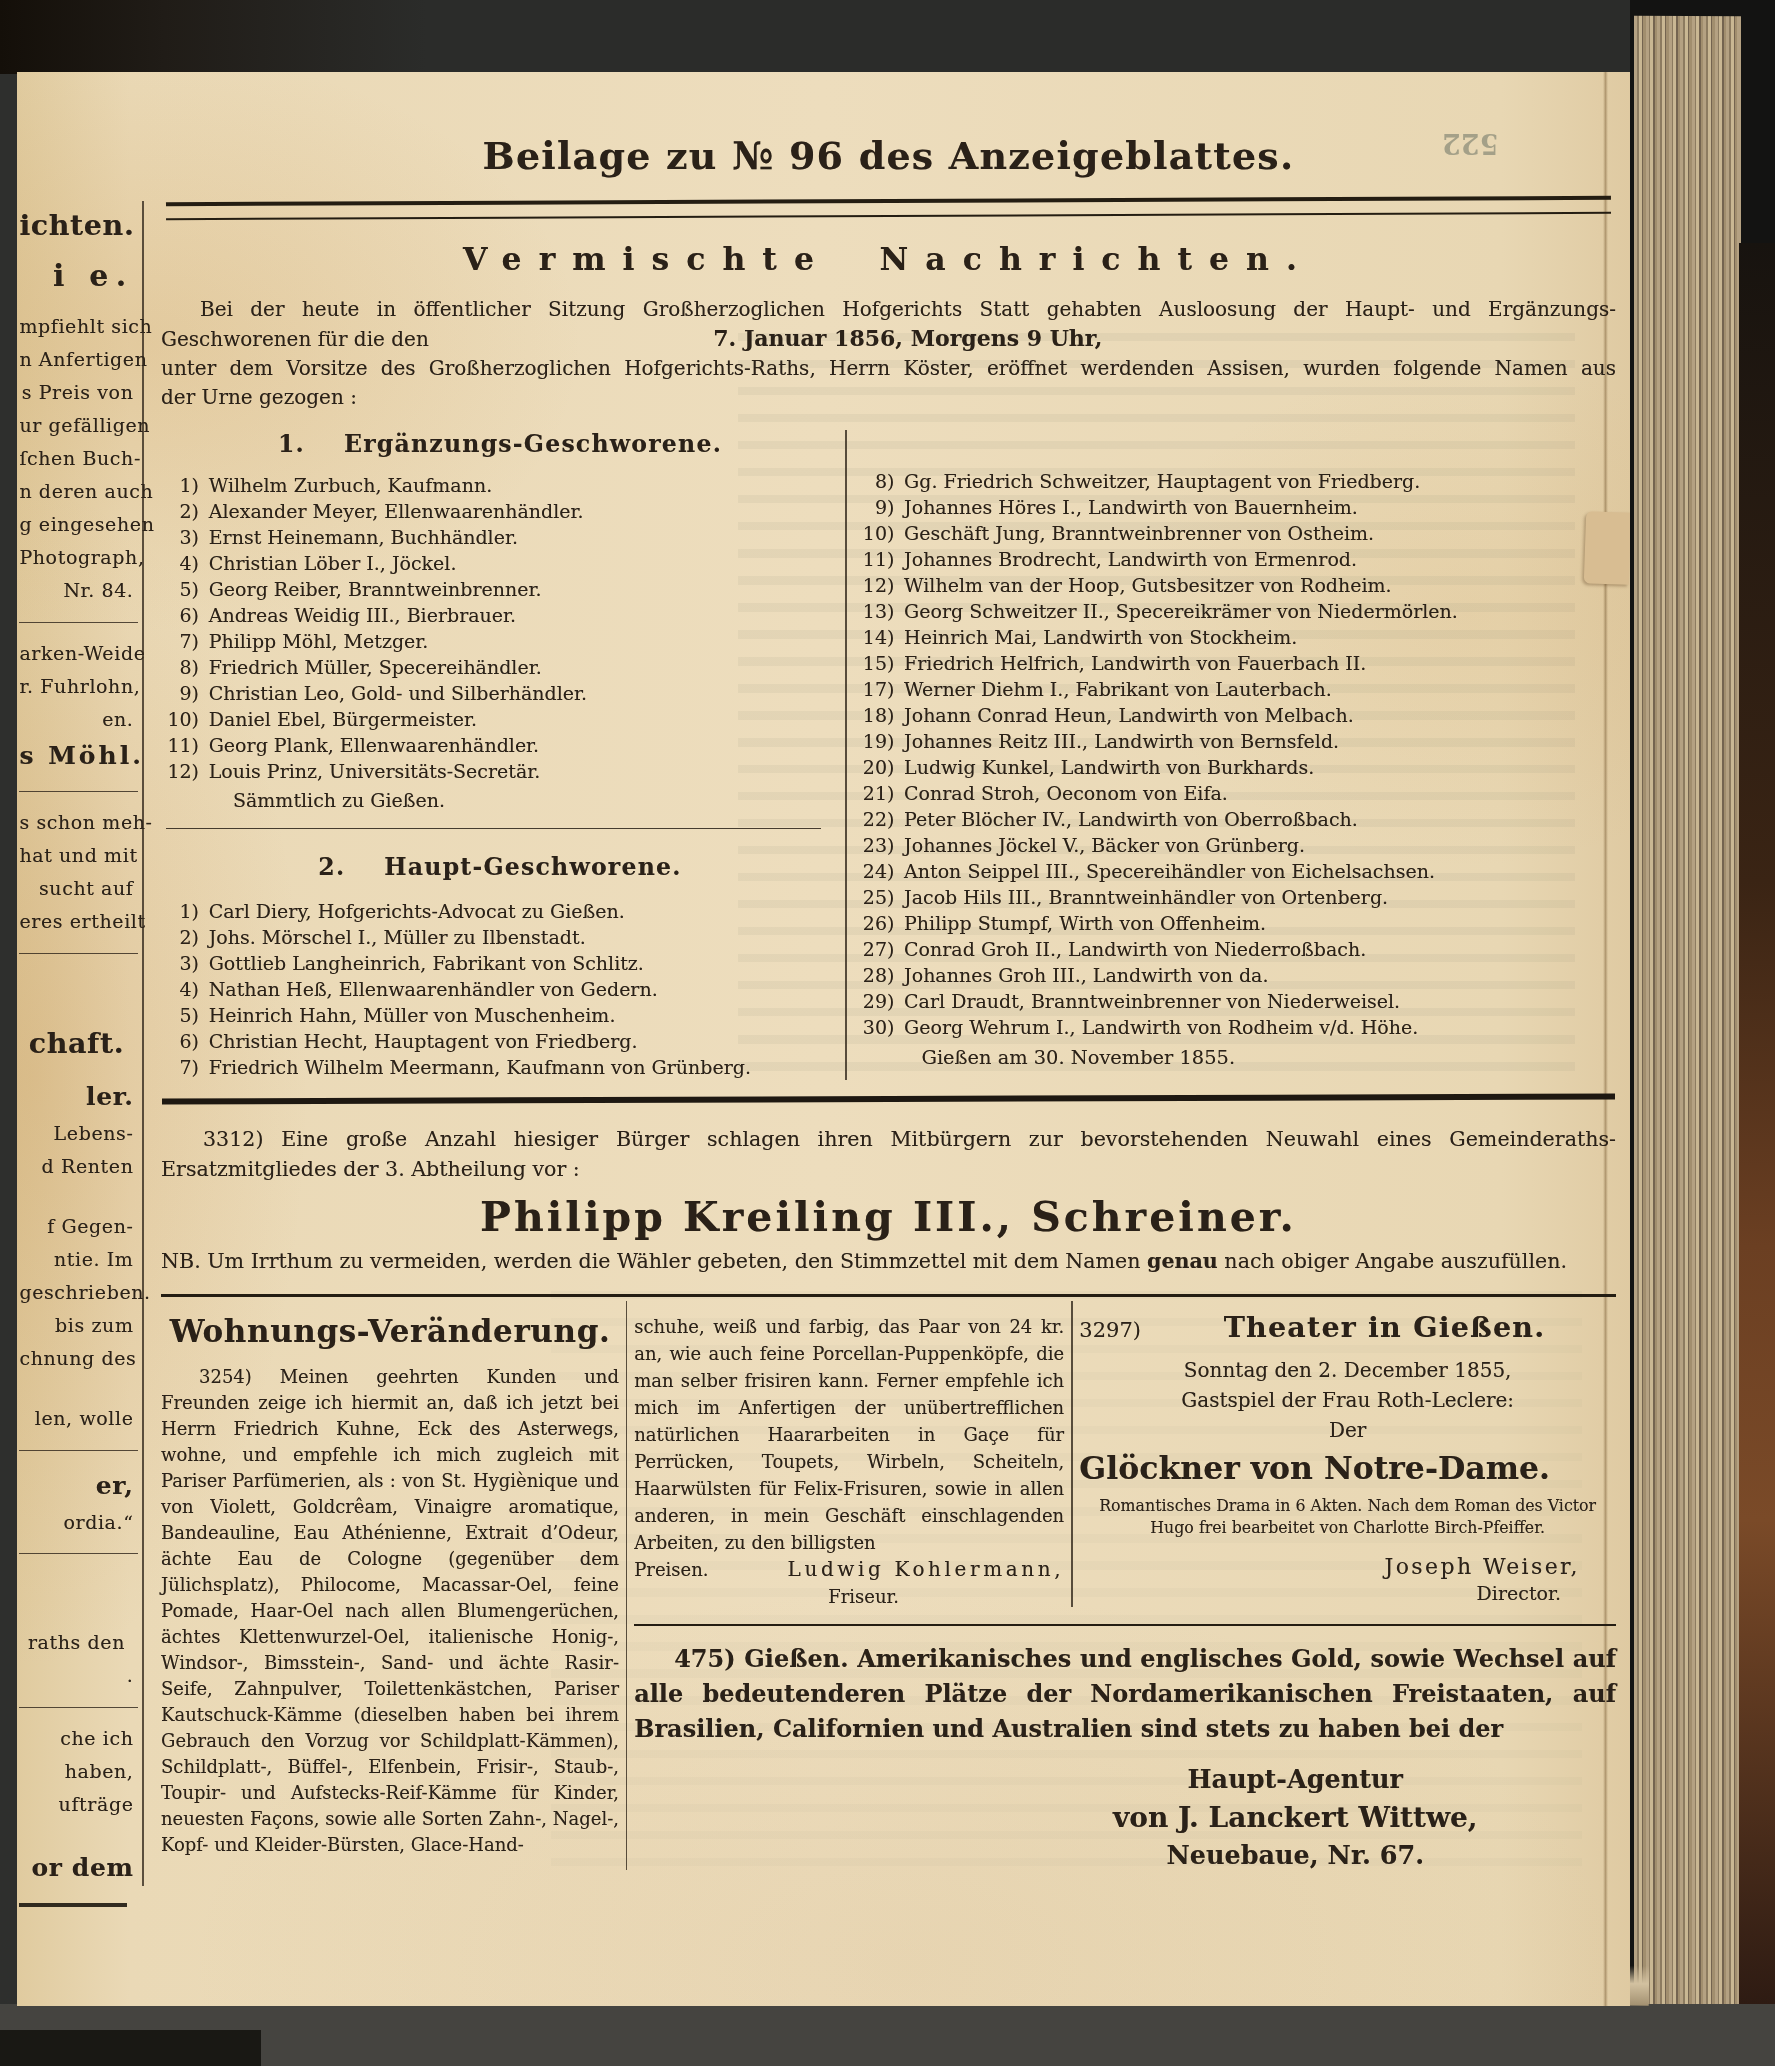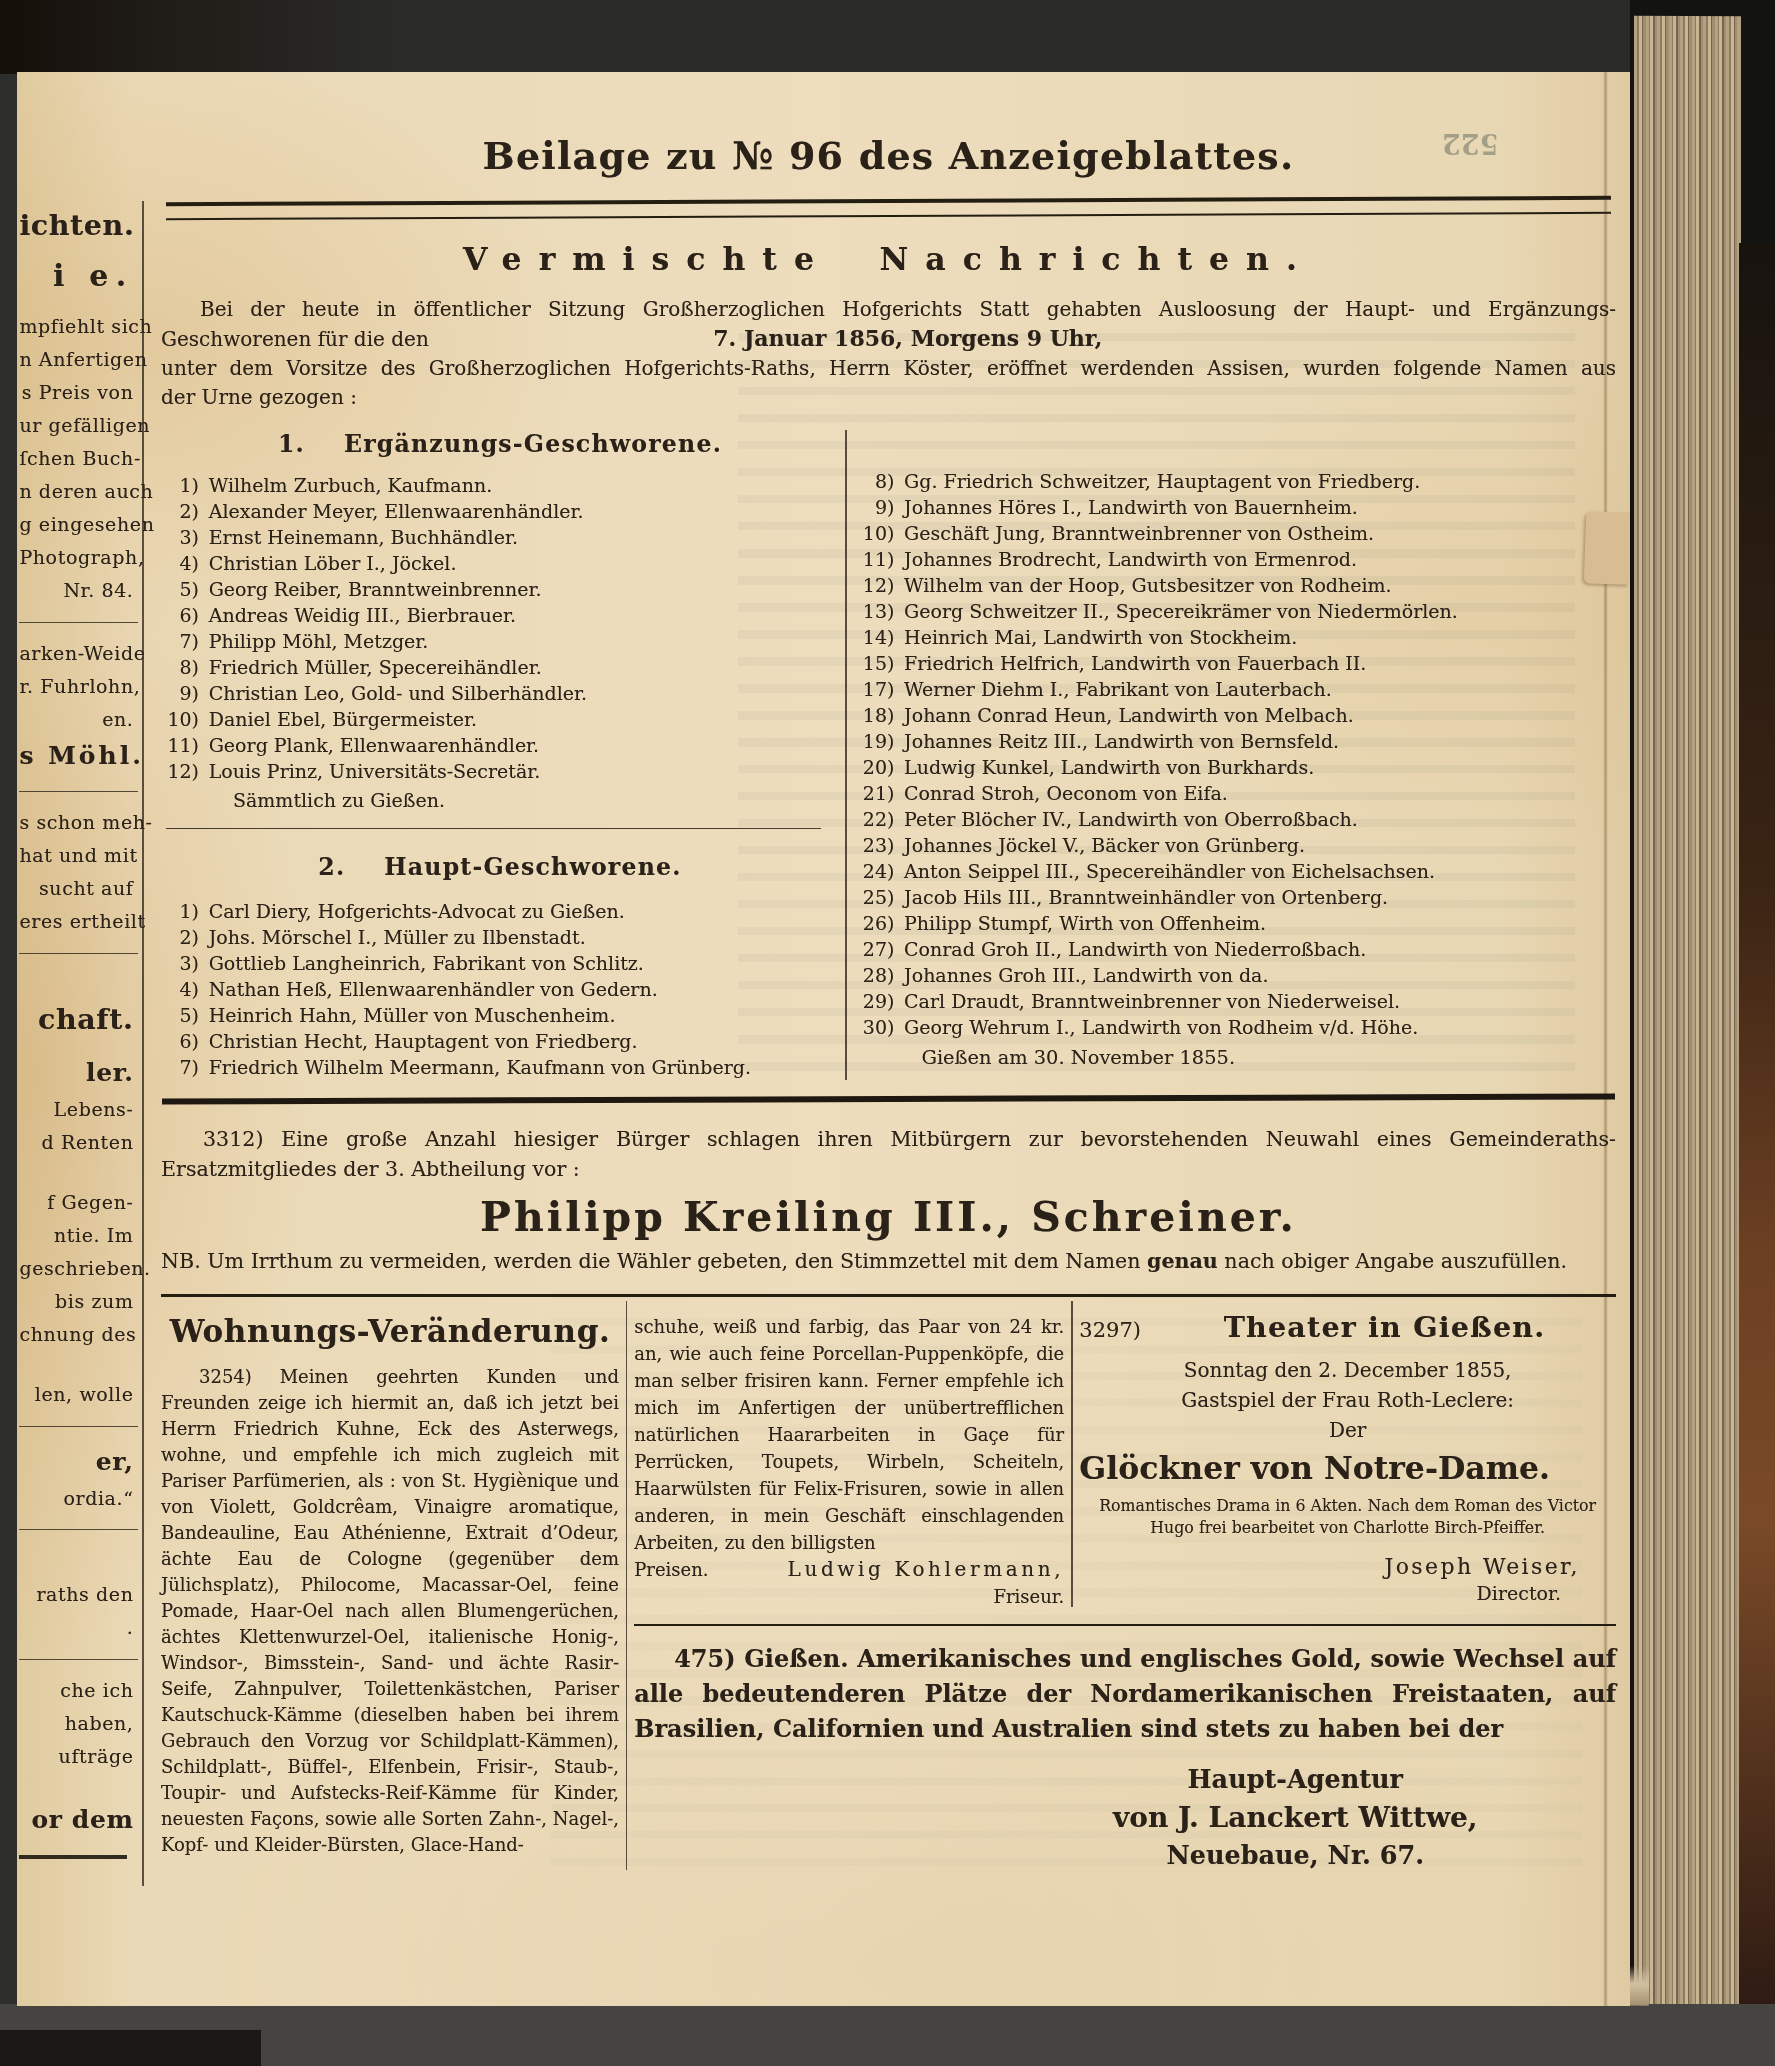--- a/index.html
+++ b/index.html
@@ -48,21 +48,21 @@
     color:rgba(108,114,100,.55);font-size:27px;font-weight:700;text-shadow:none;}
 
   
   .frags{position:absolute;left:2.4px;top:132px;width:119px;}
   .frag{font-size:19px;line-height:33px;text-align:right;padding-right:4.9px;letter-spacing:0.6px;white-space:nowrap;}
   .f-h1{font-size:28.5px;font-weight:700;line-height:1.25;margin:3.6px 0 15.8px;}
   .f-h2{font-size:30px;font-weight:700;letter-spacing:7.3px;margin:0 0 18px;}
   .f-big{font-size:25px;font-weight:700;line-height:40px;}
   .f-sp{letter-spacing:3px;}
   .f-gap{margin-top:27px;}
-  .f-gap-lg{margin-top:48px;}
+  .f-gap-lg{margin-top:72px;text-align:center;}
   .f-rule{border-top:1.8px solid rgba(45,35,25,.8);height:0;line-height:0;margin:14.6px 0;}
   .f-rule-thick{border-top:4.2px solid rgba(30,24,16,.9);width:86%;margin-left:0;}
 
   
   .main{position:absolute;left:144px;top:0;width:1455px;}
   .m-title{margin-top:61px;text-align:center;font-size:38px;font-weight:700;letter-spacing:1.2px;}
   .rule-double{margin:20.6px 4.9px 0;height:12px;border-top:4.9px solid #241d12;border-bottom:2.4px solid #241d12;transform:rotate(-0.25deg);}
   .m-subtitle{margin-top:23px;text-align:center;font-size:31.5px;font-weight:700;letter-spacing:17px;word-spacing:20.6px;}
 
   .m-intro{margin-top:18px;font-size:20px;line-height:29px;}
@@ -103,21 +103,21 @@
   .b-row{display:flex;}
   .b-col2{width:430px;padding-top:12px;}
   .b-col3{flex:1;padding-top:7.3px;}
 
   .h-heading{text-align:center;font-size:31px;font-weight:700;margin:4.9px 0 14.6px;letter-spacing:0.6px;}
   .h-body{font-size:18px;line-height:26px;text-align:justify;text-indent:38px;}
 
   .m2-body{font-size:18px;line-height:27px;text-align:justify;}
   .m2-sig{display:flex;justify-content:space-between;align-items:baseline;font-size:18px;margin-top:1.2px;}
   .m2-name{font-size:20px;letter-spacing:3.6px;}
-  .m2-role{text-align:right;padding-left:194px;font-size:18px;margin-top:4.9px;}
+  .m2-role{text-align:left;padding-left:194px;font-size:18px;margin-top:4.9px;}
 
   .t-head{display:flex;align-items:baseline;margin:1.2px 0 11px;}
   .t-no{font-size:21px;margin-right:12px;}
   .t-heading{flex:1;text-align:center;font-size:28.5px;font-weight:700;letter-spacing:1.2px;}
   .t-line{text-align:center;font-size:20px;line-height:30px;}
   .t-der{text-align:center;font-size:20px;margin-top:3.6px;}
   .t-title{text-align:left;font-size:31.5px;font-weight:700;margin:7.3px 0 8.5px;}
   .t-desc{font-size:15.8px;line-height:22.4px;text-align:center;padding:0 3.6px;}
   .t-sig{text-align:right;font-size:22px;letter-spacing:2.4px;margin:14.6px 36px 0 0;}
   .t-role{text-align:right;font-size:19px;margin:2.4px 55px 0 0;}

